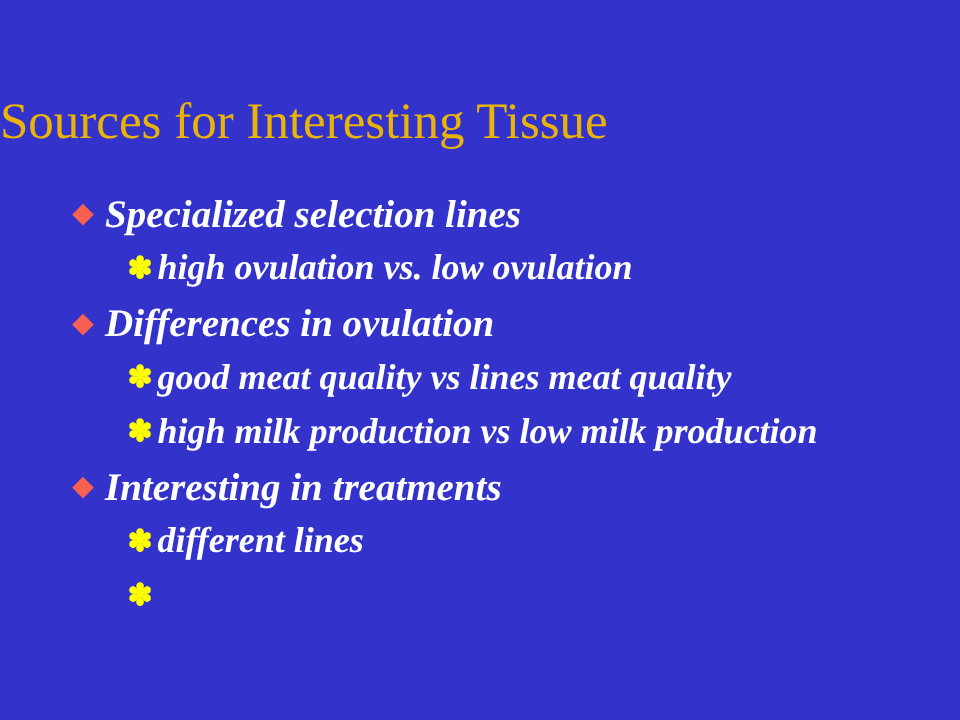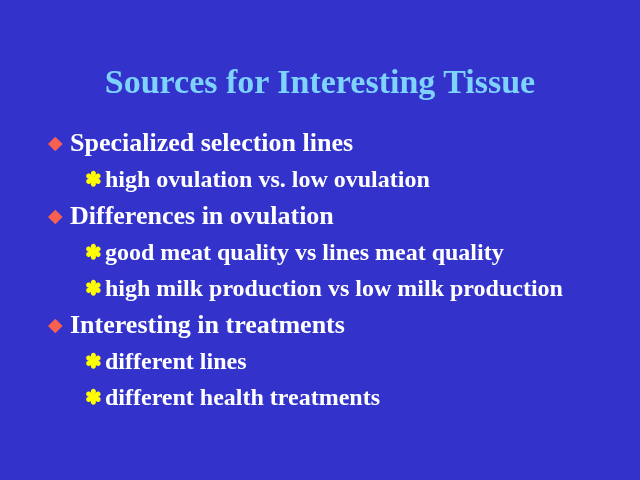--- a/index.html
+++ b/index.html
@@ -18,24 +18,23 @@
     width: 640px;
     height: 480px;
     background: #3333cc;
     box-sizing: border-box;
   }
   #slide-title {
     position: absolute;
     left: 0;
     top: 62px;
     width: 640px;
-    text-align: center;
-    color: #7dd3fc;
+    color: #eab308;
     font-size: 34px;
-    font-weight: bold;
+    font-weight: normal;
     line-height: 40px;
     letter-spacing: 0px;
     white-space: nowrap;
   }
   #body-list {
     position: absolute;
     left: 0;
     top: 124px;
     width: 640px;
     margin: 0;
@@ -75,20 +74,21 @@
     color: #ffff00;
     font-size: 20px;
     line-height: 36px;
     width: 20px;
     margin-right: 0px;
   }
   .bullet-text {
     flex: 1 1 auto;
     display: block;
     max-width: 520px;
+    font-style: italic;
   }
   .level2 .bullet-text {
     max-width: 500px;
   }
 </style>
 </head>
 <body>
 
 <div id="slide">
 
@@ -126,17 +126,16 @@
       <span class="bullet-text">Interesting in treatments</span>
     </div>
 
     <div class="bullet-row level2">
       <span class="marker marker-flower">✽</span>
       <span class="bullet-text">different lines</span>
     </div>
 
     <div class="bullet-row level2">
       <span class="marker marker-flower">✽</span>
-      <span class="bullet-text">different health treatments</span>
     </div>
 
   </div>
 </div>
 
 </body></html>

